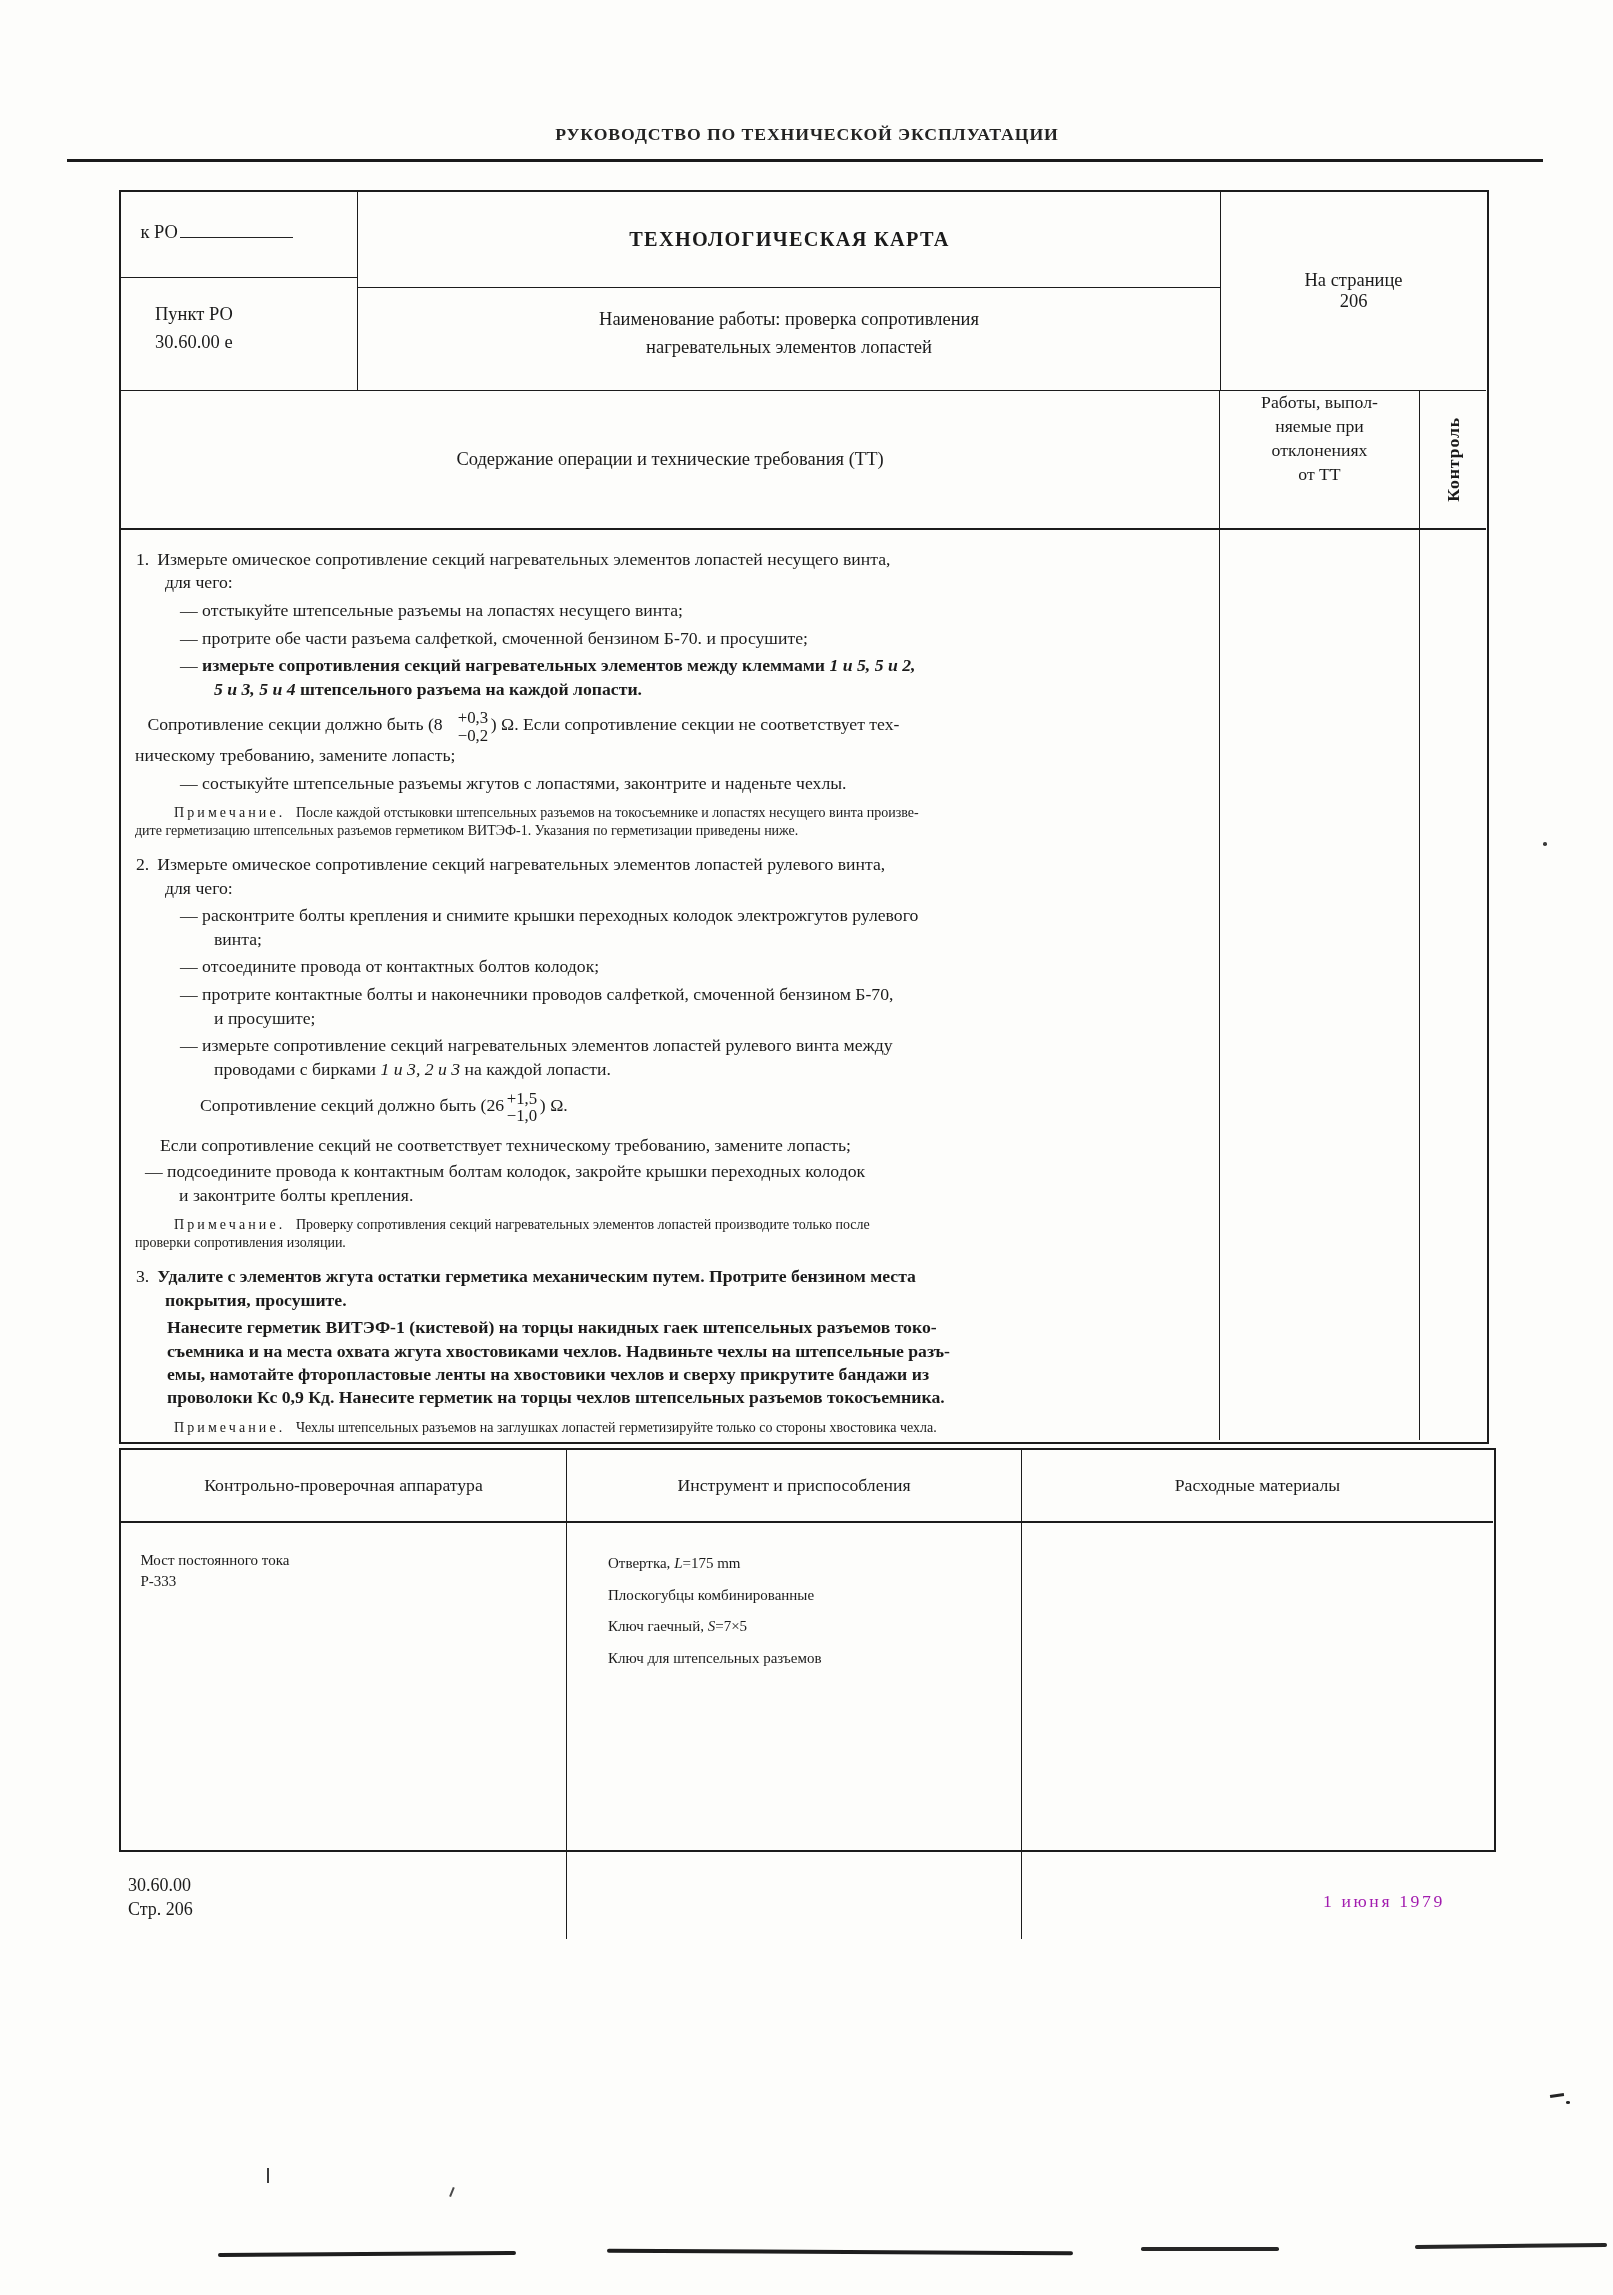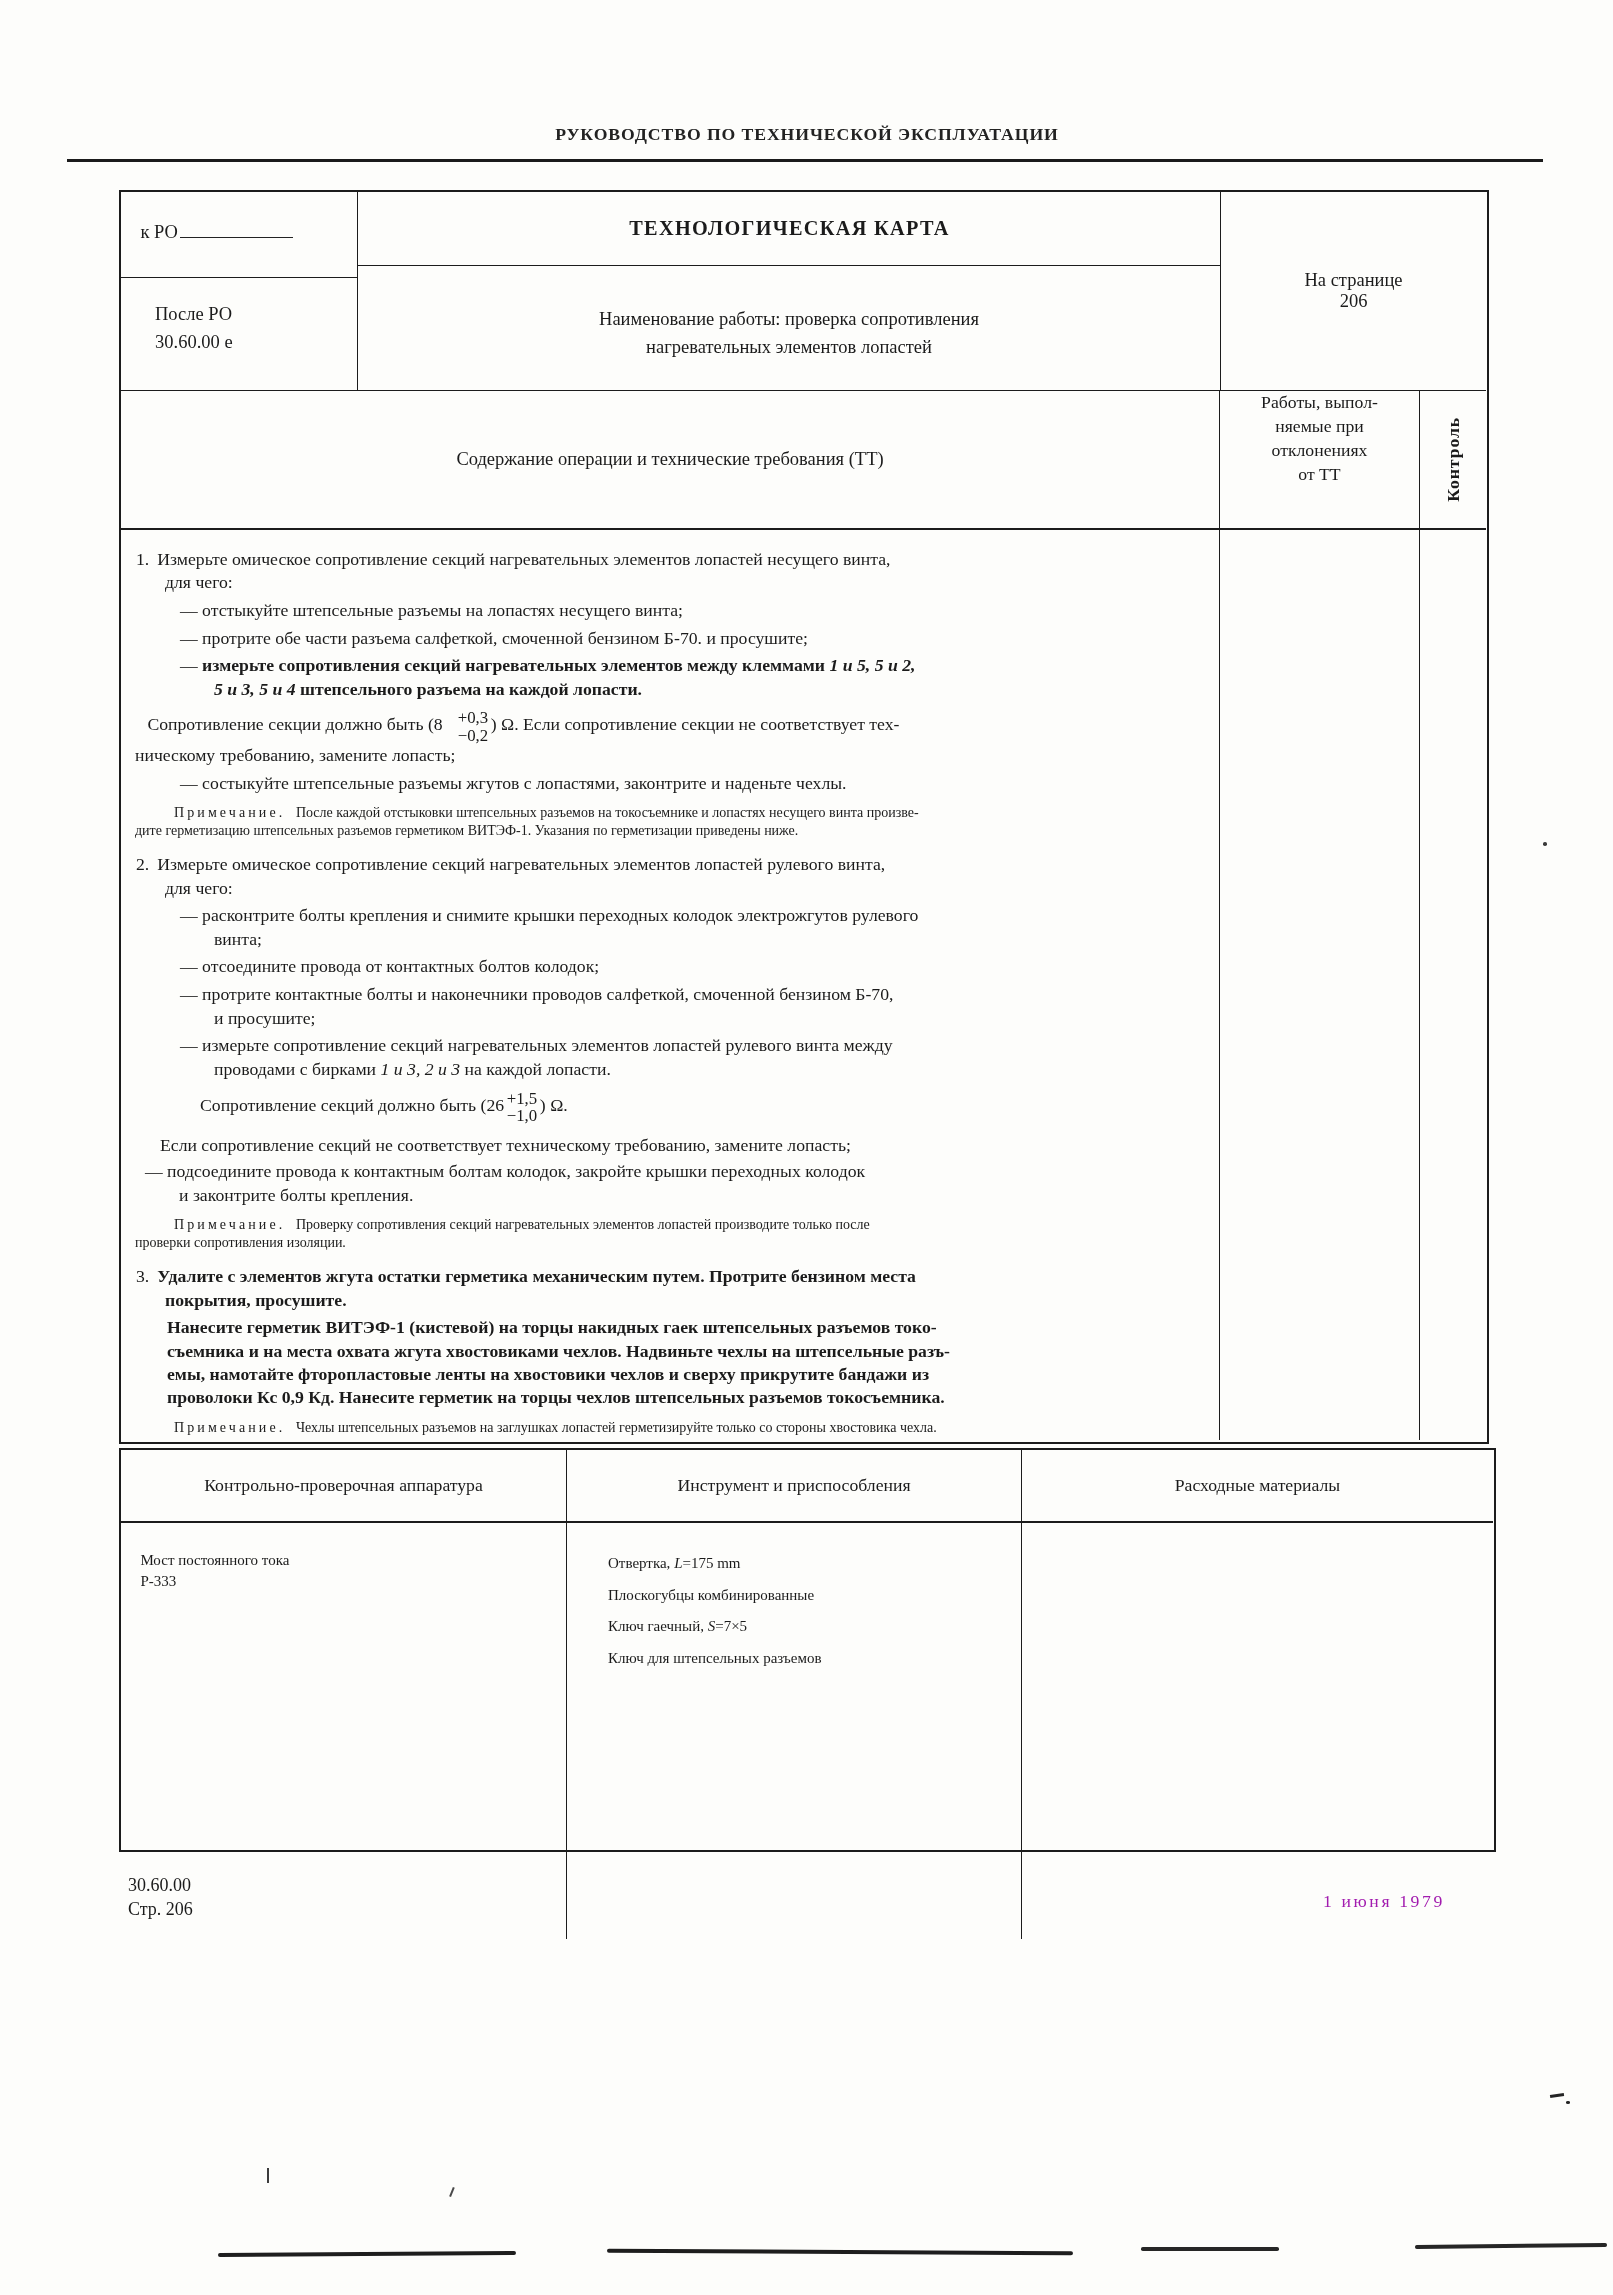--- a/index.html
+++ b/index.html
@@ -15,21 +15,21 @@
   }
   .head-rule{position:absolute;top:159px;left:67px;width:1476px;height:2.6px;background:#1b1b1b;}
   
   #main-table{position:absolute;left:119px;top:190px;width:1370px;height:1254px;border:2.6px solid #1c1c1c;box-sizing:border-box;}
   .cell{position:absolute;box-sizing:border-box;}
   .br{border-right:1.8px solid #1c1c1c;}
   .bb{border-bottom:1.8px solid #1c1c1c;}
   .bb3{border-bottom:2.6px solid #1c1c1c;}
   .c-kro{left:0;top:0;width:237px;height:86px;padding:30px 0 0 19.4px;font-size:18.5px;}
   .blank-line{display:inline-block;width:113px;height:13.2px;border-bottom:1.8px solid #232323;margin-left:2.6px;}
-  .c-title{left:237px;top:0;width:863px;height:74px;display:flex;align-items:center;justify-content:center;
+  .c-title{left:237px;top:0;width:863px;height:96px;display:flex;align-items:center;justify-content:center;
     font-size:20.3px;font-weight:bold;letter-spacing:1.3px;}
   .c-page{left:1099px;top:0;width:266px;height:199px;display:flex;align-items:center;justify-content:center;
     font-size:18.5px;text-align:center;}
   .c-punkt{left:0;top:86px;width:237px;height:113px;padding:23px 0 0 34px;font-size:18.5px;line-height:1.5;}
   .c-work{left:237px;top:86px;width:863px;height:113px;display:flex;align-items:center;justify-content:center;
     font-size:18.5px;line-height:1.5;text-align:center;}
   .c-content-head{left:0;top:199px;width:1099px;height:139px;display:flex;align-items:center;justify-content:center;
     font-size:18.5px;}
   .c-dev-head{left:1099px;top:199px;width:200px;height:139px;display:flex;justify-content:center;
     font-size:17.7px;line-height:1.35;text-align:center;}
@@ -93,21 +93,21 @@
       <span>к РО</span><span class="blank-line"></span>
     </div>
     <div class="cell c-title bb">
       <span>ТЕХНОЛОГИЧЕСКАЯ КАРТА</span>
     </div>
     <div class="cell c-page bb" style="border-left:1.8px solid #1c1c1c;">
       <div class="pre">На странице
 206</div>
     </div>
     <div class="cell c-punkt br bb">
-      <div class="pre">После РО
+      <div class="pre">Пункт РО
 30.60.00 е</div>
     </div>
     <div class="cell c-work br bb">
       <div class="pre">Наименование работы: проверка сопротивления
 нагревательных элементов лопастей</div>
     </div>
     <div class="cell c-content-head br bb3">
       <span>Содержание операции и технические требования (ТТ)</span>
     </div>
     <div class="cell c-dev-head br bb3">

